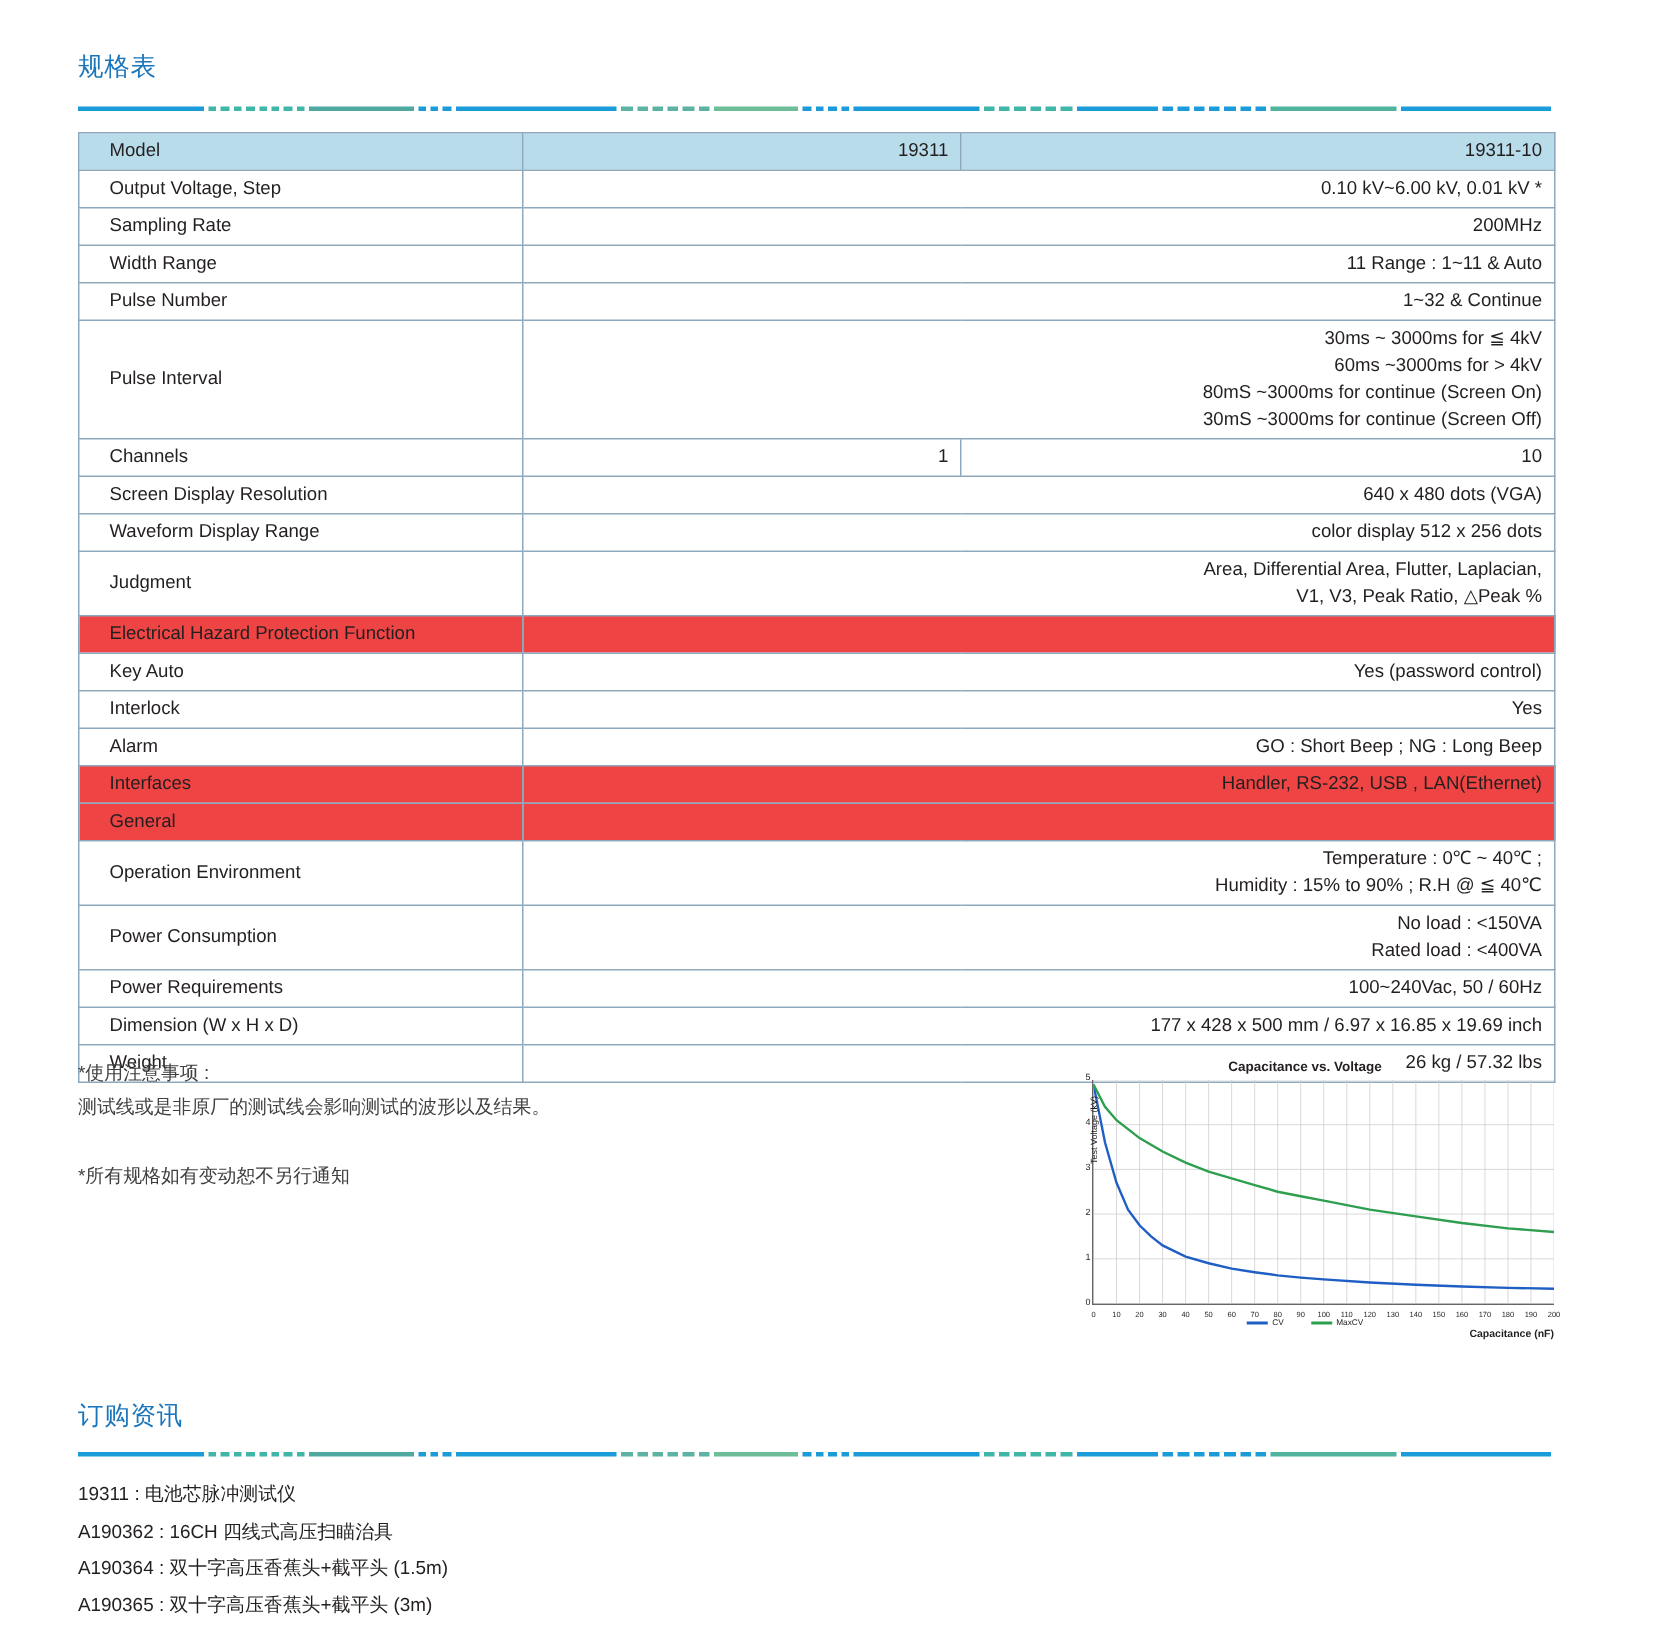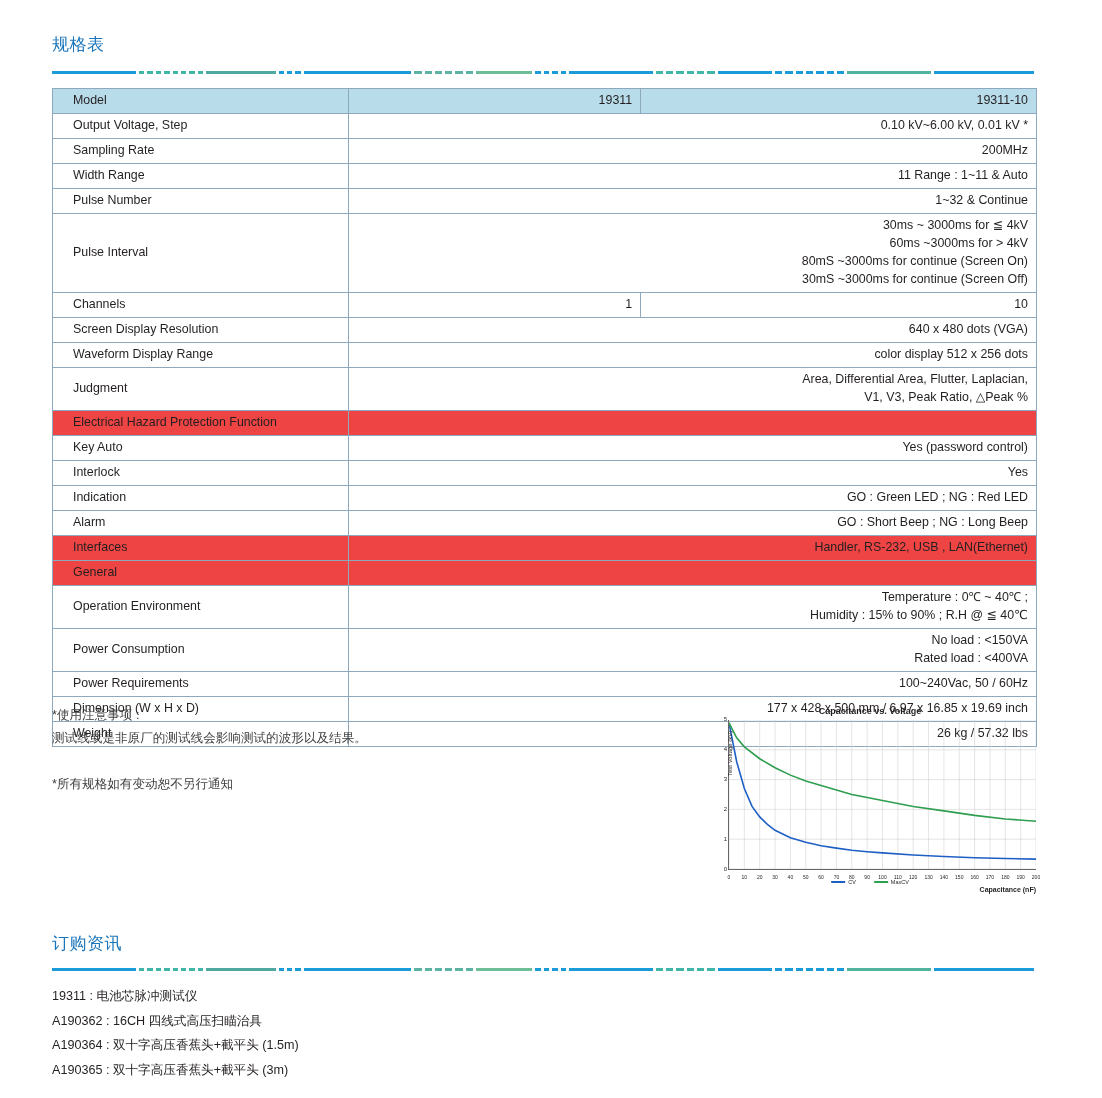--- a/index.html
+++ b/index.html
@@ -285,24 +285,20 @@
           <td class="label">Electrical Hazard Protection Function</td>
           <td class="val" colspan="2"></td>
         </tr>
         <tr>
           <td class="label">Key Auto</td>
           <td class="val" colspan="2">Yes (password control)</td>
         </tr>
         <tr>
           <td class="label">Interlock</td>
           <td class="val" colspan="2">Yes</td>
-        </tr>
-        <tr>
-          <td class="label">Indication</td>
-          <td class="val" colspan="2">GO : Green LED ; NG : Red LED</td>
         </tr>
         <tr>
           <td class="label">Alarm</td>
           <td class="val" colspan="2">GO : Short Beep ; NG : Long Beep</td>
         </tr>
         <tr class="row-band">
           <td class="label">Interfaces</td>
           <td class="val" colspan="2">Handler, RS-232, USB , LAN(Ethernet)</td>
         </tr>
         <tr class="row-band">

